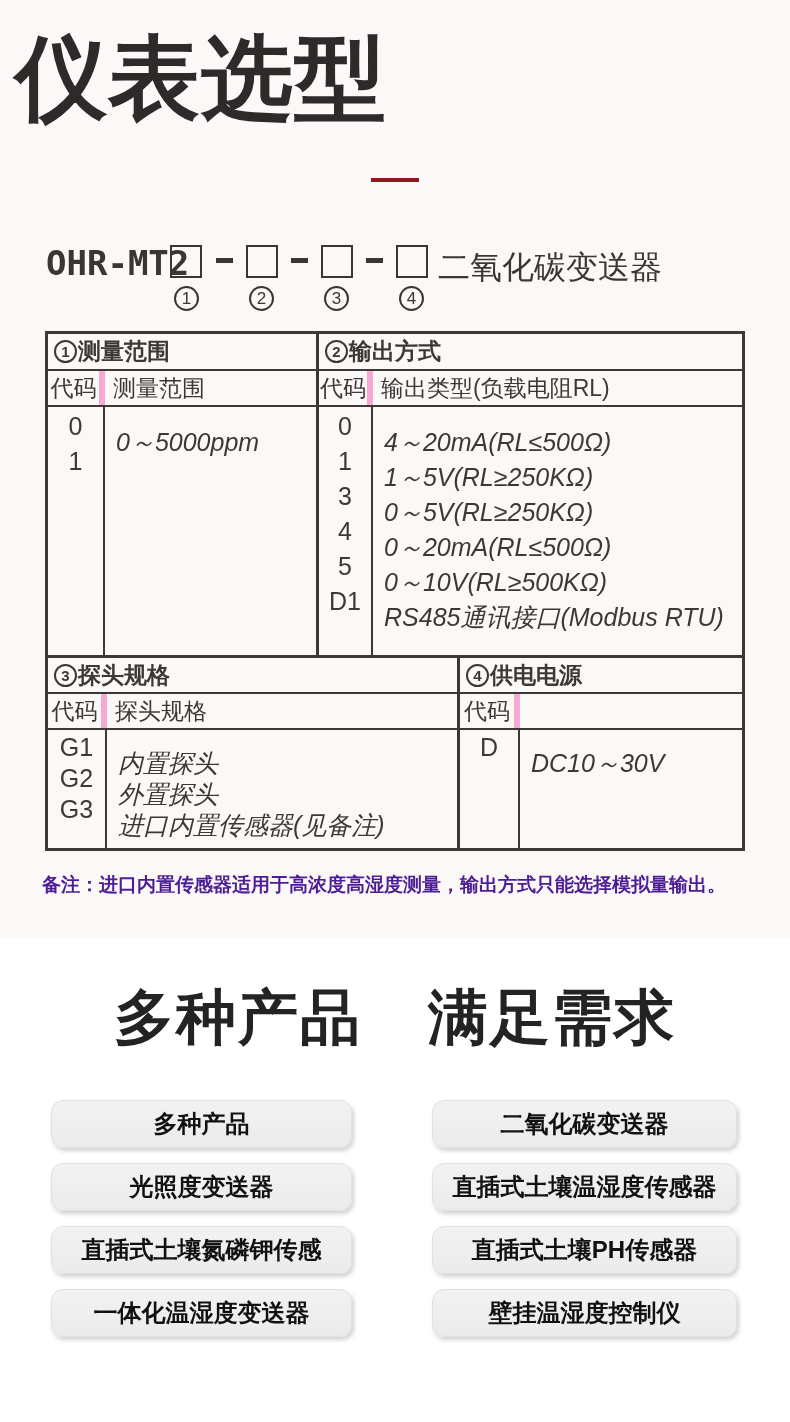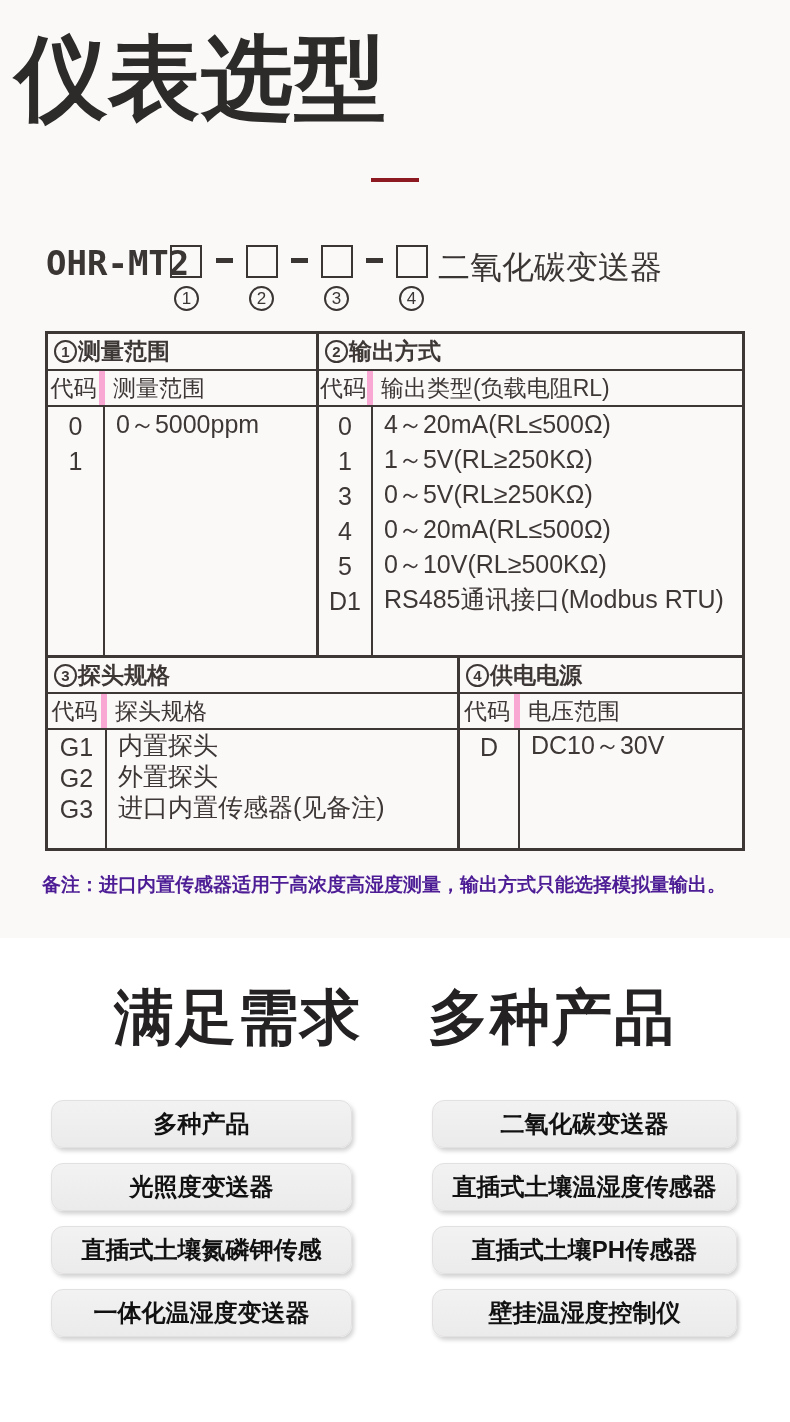--- a/index.html
+++ b/index.html
@@ -61,21 +61,21 @@
   .circ {
     display:inline-flex; width:23px; height:23px; margin-right:1px;
     border:2px solid #3d3836; border-radius:50%; flex:none;
     align-items:center; justify-content:center; font-size:15px; font-weight:600;
   }
   .sub-row { display:flex; height:36px; border-bottom:2px solid #3d3836; font-size:23px; font-weight:500; }
   .code-h { border-right:6px solid #f9a8d4; display:flex; align-items:center; justify-content:center; }
   .val-h { flex:1; display:flex; align-items:center; padding-left:8px; }
   .tbody { flex:1; display:flex; font-size:25px; font-weight:500; }
   .code-col { border-right:2px solid #3d3836; text-align:center; padding-top:2px; }
-  .val-col { flex:1; padding-left:11px; padding-top:0; }
+  .val-col { flex:1; padding-left:11px; padding-top:18px;font-style:italic; }
   .h1 .code-col div, .h1 .val-col div { line-height:35px; height:35px; white-space:nowrap; }
   .h2 .code-col div, .h2 .val-col div { line-height:31px; height:31px; white-space:nowrap; }
   .w57 { width:57px; } .w54 { width:54px; } .w59 { width:59px; } .w60 { width:60px; }
 
   .note {
     position:absolute; left:42px; top:872px; width:712px;
     font-size:19px; font-weight:700; color:#4c1d95; white-space:nowrap;
   }
 
   
@@ -197,39 +197,38 @@
         </div>
       </div>
 
       <div class="tsec s4">
         <div class="sec-header">
           <span class="circ">4</span>
           <span>供电电源</span>
         </div>
         <div class="sub-row">
           <div class="code-h w60">代码</div>
-          <div class="val-h">电压范围</div>
         </div>
         <div class="tbody">
           <div class="code-col w60">
             <div>D</div>
           </div>
           <div class="val-col">
             <div>DC10～30V</div>
           </div>
         </div>
       </div>
     </div>
   </div>
 
   <div class="note">备注：进口内置传感器适用于高浓度高湿度测量，输出方式只能选择模拟量输出。</div>
 
   <div class="products-heading">
+    <span>多种产品</span>
     <span>满足需求</span>
-    <span>多种产品</span>
   </div>
 
   <div class="pbtn col-l row1">多种产品</div>
   <div class="pbtn col-l row2">光照度变送器</div>
   <div class="pbtn col-l row4">一体化温湿度变送器</div>
   <div class="pbtn col-l row3">直插式土壤氮磷钾传感</div>
 
   <div class="pbtn col-r row1">二氧化碳变送器</div>
   <div class="pbtn col-r row2">直插式土壤温湿度传感器</div>
   <div class="pbtn col-r row3">直插式土壤PH传感器</div>

